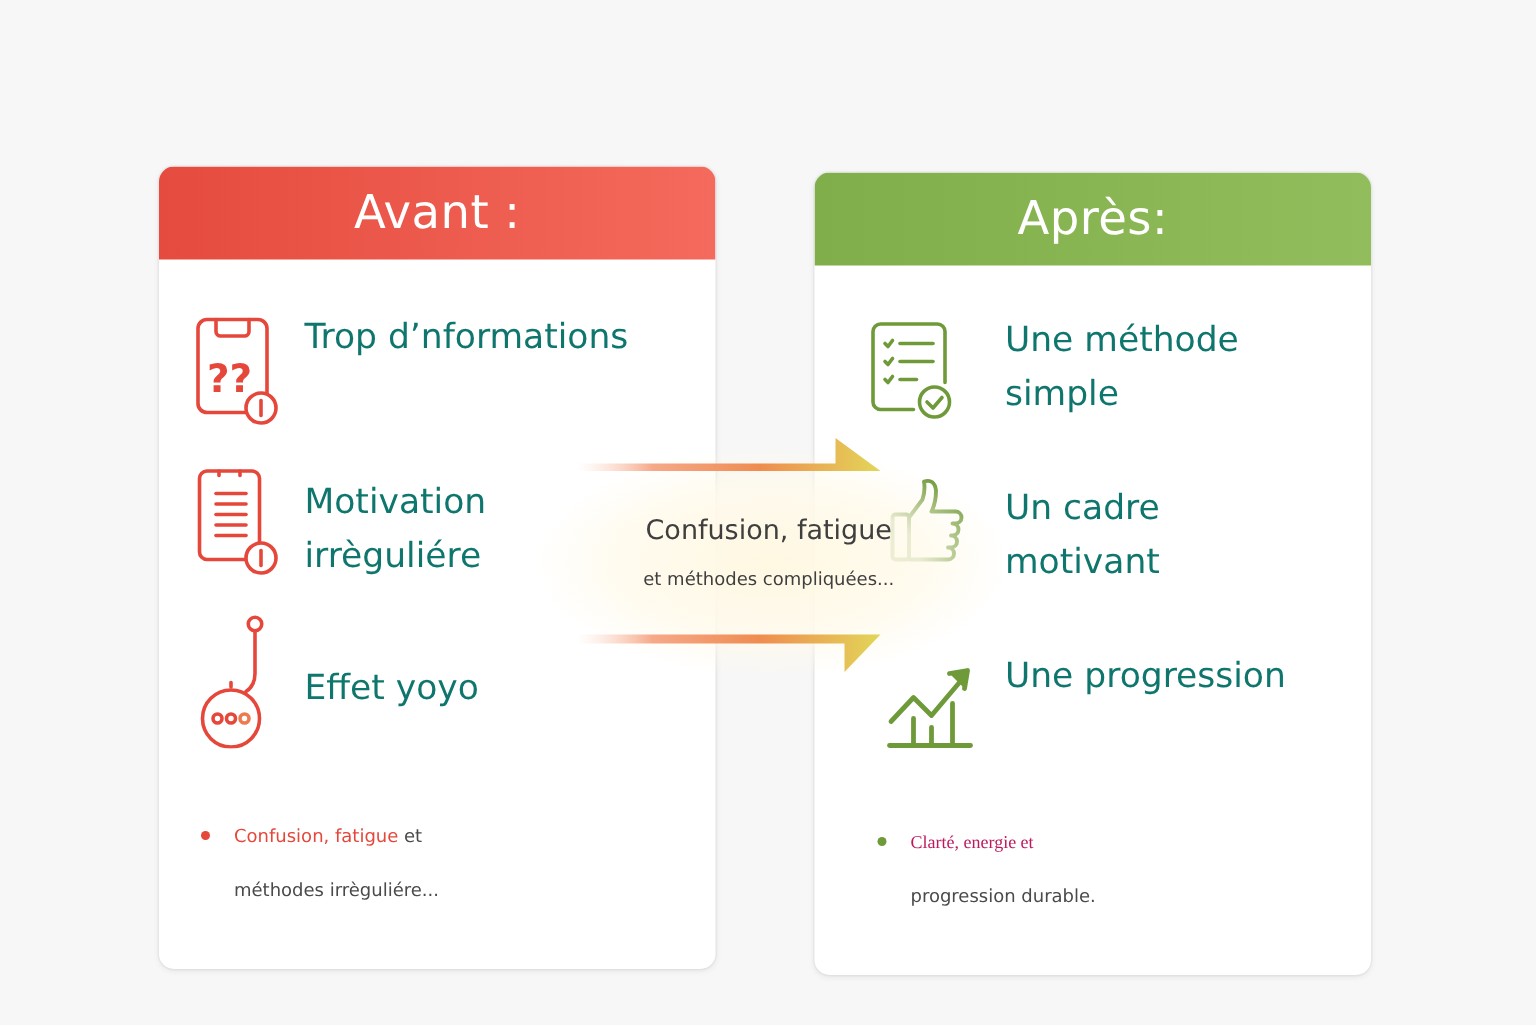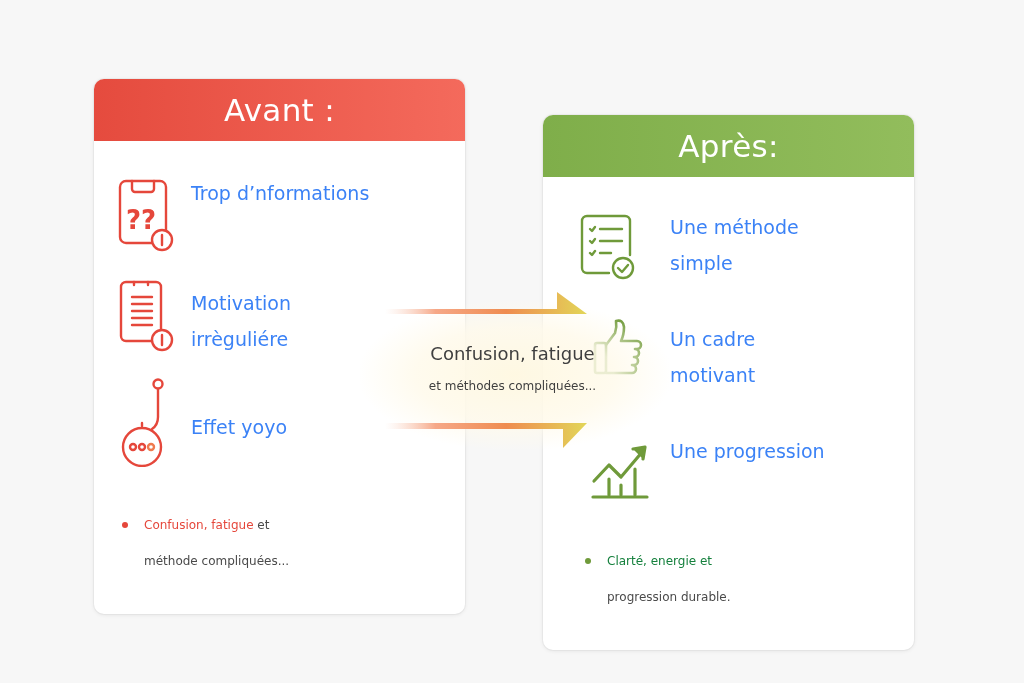--- a/index.html
+++ b/index.html
@@ -12,44 +12,44 @@
   }
   .card {
     position: absolute;
     top: 79px;
     height: 535px;
     background: #ffffff;
     border-radius: 10px;
     box-shadow: 0 1px 4px rgba(0,0,0,0.08), 0 0 0 1px rgba(0,0,0,0.03);
     overflow: hidden;
   }
-  .card.before { left: 94px; width: 371px; }
+  .card.before { left: 106px; width: 371px; margin-top: 32px; }
   .card.after { left: 543px; width: 371px; margin-top: 36px; }
   .card-header {
     height: 62px;
     display: flex; align-items: center; justify-content: center;
     color: #ffffff;
     font-size: 31px;
     letter-spacing: 0.3px;
   }
   .before .card-header { background: linear-gradient(90deg, #e54b3e 0%, #f46a5c 100%); }
   .after .card-header { background: linear-gradient(90deg, #7fae4a 0%, #92bd5c 100%); }
 
   .item {
     position: absolute;
     left: 0; right: 0;
     display: flex; align-items: flex-start;
   }
   .item .icon { position: absolute; width: 64px; height: 78px; }
   .item .icon svg { width: 100%; height: 100%; display: block; }
   .item .text {
     position: absolute;
-    font-size: 19px;
+    font-size: 23px;
     line-height: 36px;
-    color: #3b82f6;
+    color: #0f766e;
     white-space: nowrap;
   }
   .before .item .icon { left: 18px; }
   .before .item .text { left: 97px; }
   .after .item .icon { left: 30px; }
   .after .item .text { left: 127px; }
 
   .summary {
     position: absolute;
     font-size: 12px;
@@ -60,21 +60,21 @@
   .summary .bullet {
     position: absolute;
     left: -22px; top: 15px;
     width: 6px; height: 6px; border-radius: 50%;
   }
   .before .summary { left: 50px; top: 428px; }
   .after .summary { left: 64px; top: 428px; }
   .before .summary .bullet { background: #e5473b; }
   .after .summary .bullet { background: #6f9a3a; }
   .before .summary .hl { color: #e5473b; }
-  .after .summary .hl { color: #15803d; }
+  .after .summary .hl { color: #be185d; font-family: Liberation Serif, serif; }
 
   
   .middle-glow {
     position: absolute;
     left: 360px; top: 300px;
     width: 310px; height: 150px;
     background: radial-gradient(ellipse at center, rgba(255,248,225,0.95) 0%, rgba(255,250,235,0.85) 45%, rgba(255,255,255,0) 72%);
     pointer-events: none;
   }
   .arrow { position: absolute; pointer-events: none; }
@@ -148,21 +148,21 @@
       </svg>
     </div>
     <div class="text" style="top:32px;">
       <div>Effet yoyo</div>
     </div>
   </div>
 
   <div class="summary">
     <span class="bullet"></span>
     <div><span class="hl">Confusion, fatigue</span><span> et</span></div>
-    <div>méthode compliquées...</div>
+    <div>méthodes irrèguliére...</div>
   </div>
 </div>
 
 <div class="card after">
   <div class="card-header">
     <span>Après:</span>
   </div>
 
   <div class="item" style="top:96px;">
     <div class="icon" style="top:0;">

